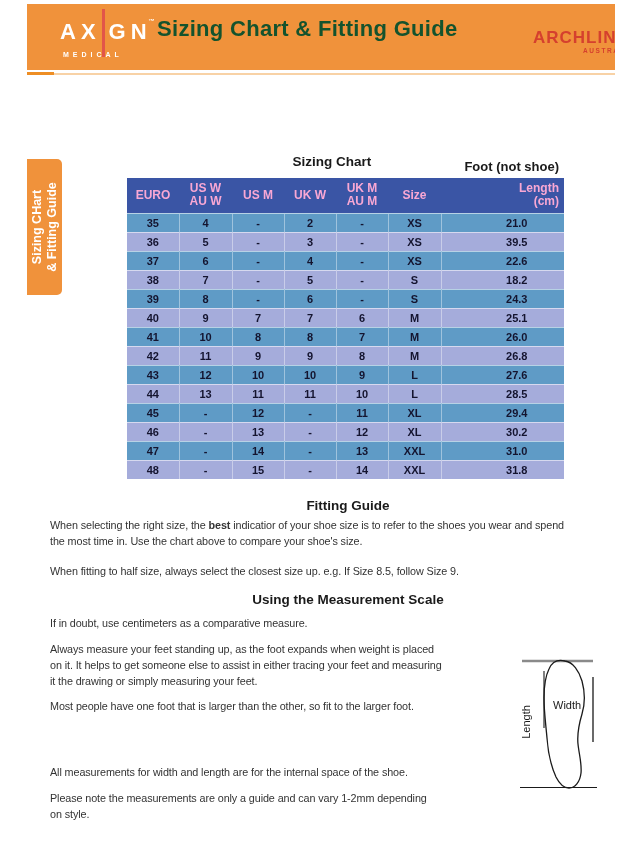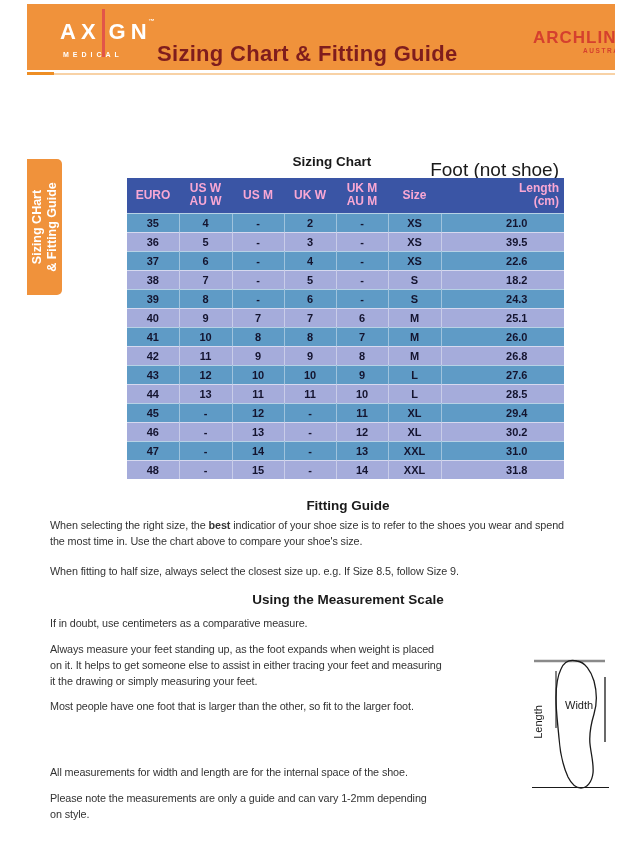--- a/index.html
+++ b/index.html
@@ -20,42 +20,42 @@
   body{font-family:"Liberation Sans", sans-serif;}
   .page{position:relative;width:588px;height:848px;background:#ffffff;overflow:hidden;margin:4px auto;}
 
   
   .banner{position:absolute;left:0;top:0;width:642px;height:66px;background:var(--banner-orange);}
   .axign{position:absolute;left:33px;top:12px;color:#ffffff;}
   .axign-top{display:flex;align-items:center;height:32px;font-size:22px;font-weight:bold;letter-spacing:5px;}
   .axign-redline{display:inline-block;width:3px;height:48px;background:var(--axign-line-red);margin:0 4px 0 1px;position:relative;top:1px;}
   .axign-tm{font-size:6px;align-self:flex-start;letter-spacing:0;position:relative;top:2px;left:-3px;}
   .axign-sub{font-size:7px;font-weight:bold;letter-spacing:4px;margin-top:3px;margin-left:3px;}
-  .banner-title{position:absolute;left:130px;top:37px;width:260px;text-align:center;white-space:nowrap;
-    color:#7f1d1d;font-size:22px;font-weight:bold;letter-spacing:0.3px;}
+  .banner-title{position:absolute;left:130px;top:12px;width:260px;text-align:center;white-space:nowrap;
+    color:#14532d;font-size:22px;font-weight:bold;letter-spacing:0.3px;}
   .archline{position:absolute;left:506px;top:26px;color:var(--archline-red);}
   .arch-top{display:flex;font-size:17px;font-weight:bold;letter-spacing:1px;line-height:16px;}
   .arch-tm{font-size:6px;position:relative;top:-3px;left:1px;letter-spacing:0;}
   .arch-sub{font-size:6.5px;font-weight:bold;letter-spacing:1.6px;text-align:right;margin-top:1px;}
   .banner-underline{position:absolute;left:0;top:68px;width:642px;height:3px;display:flex;}
   .ul-left{width:27px;height:3px;background:var(--underline-orange);}
   .ul-mid{flex:1;height:2px;margin-top:0.5px;background:var(--underline-peach);}
   .ul-right{width:49px;height:3px;background:var(--underline-orange);}
 
   
   .side-tab{position:absolute;left:0;top:155px;width:35px;height:136px;background:var(--banner-orange);
     border-radius:0 5px 5px 0;display:flex;align-items:center;justify-content:center;}
   .side-tab-text{transform:rotate(-90deg);white-space:nowrap;text-align:center;color:#ffffff;
     font-weight:bold;font-size:12.5px;line-height:15px;}
 
   
   .chart-title{position:absolute;left:100px;top:150px;width:410px;text-align:center;
     font-size:13.5px;font-weight:bold;color:var(--heading-text);}
   .foot-note{position:absolute;left:340px;top:155px;width:192px;text-align:right;
-    font-size:19px;font-weight:normal;color:var(--heading-text);}
+    font-size:13px;font-weight:bold;color:var(--heading-text);}
 
   
   .size-table{position:absolute;left:100px;top:174px;width:437px;border-collapse:collapse;table-layout:fixed;}
   .size-table th{background:var(--table-header-blue);color:#f9a8d4;font-size:12px;font-weight:bold;
     height:35px;vertical-align:middle;text-align:center;line-height:13px;padding:0;}
   .size-table th.col-last{text-align:right;padding-right:5px;}
   .size-table td{height:19px;text-align:center;vertical-align:middle;font-size:11px;font-weight:bold;
     color:var(--table-text);padding:0;border-top:1px solid rgba(255,255,255,0.55);}
   .size-table td + td{border-left:1px solid rgba(255,255,255,0.40);}
   .size-table td.col-last{padding-left:28px;}
@@ -72,21 +72,21 @@
   .p1{top:513px;}
   .p2{top:559px;}
   .m1{top:611px;}
   .m2{top:637px;}
   .m3{top:694px;}
   .m4{top:760px;}
   .m5{top:786px;}
   .para b{font-weight:bold;color:var(--body-text);}
 
   
-  .foot-diagram{position:absolute;left:498px;top:648px;width:96px;height:150px;}
+  .foot-diagram{position:absolute;left:486px;top:648px;width:96px;height:150px;}
   .foot-diagram svg{display:block;}
 </style>
 </head>
 <body>
 
 <div class="page">
 
   <header class="banner">
     <div class="axign">
       <div class="axign-top">

